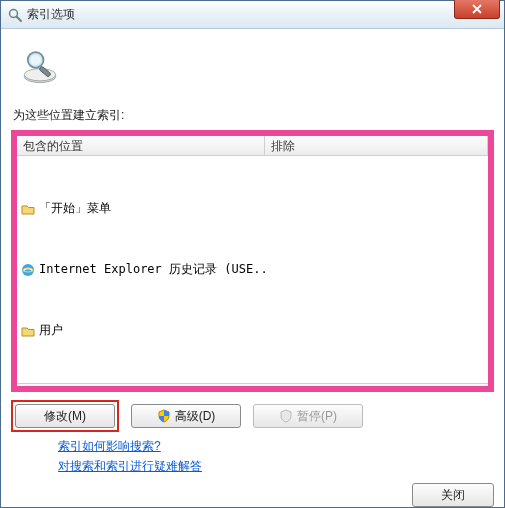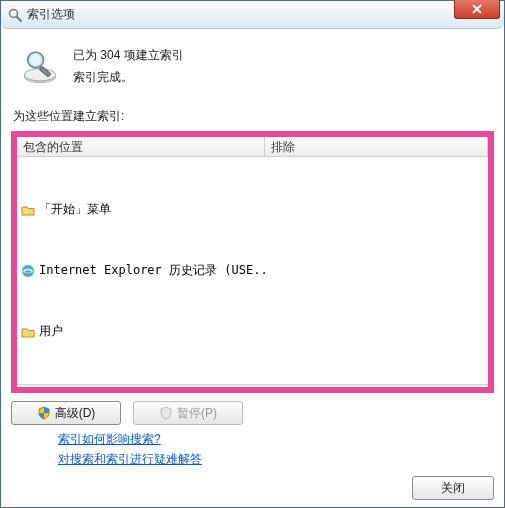--- a/index.html
+++ b/index.html
@@ -19,21 +19,20 @@
     box-shadow: 2px 2px 6px rgba(0,0,0,.3);
   }
   .titlebar {
     height: 28px;
     background: linear-gradient(#fdfefe, #eaf2f8 50%, #dce8f2);
     border-bottom: 1px solid #b8c8d8;
     display: flex;
     align-items: center;
     padding: 0 0 0 6px;
     position: relative;
-    border-radius: 7px;
   }
   .titlebar .title-icon {
     width: 16px; height: 16px;
     margin-right: 4px;
     display: inline-flex;
     align-items: center;
     justify-content: center;
   }
   .titlebar .title-text {
     color: #333;
@@ -216,24 +215,20 @@
     <div class="status-row">
       <span class="mag-icon">
         <svg viewBox="0 0 48 48" width="42" height="42">
           <ellipse cx="24" cy="36" rx="18" ry="7" fill="#d8dad7" stroke="#9aa29c"></ellipse>
           <ellipse cx="24" cy="34" rx="18" ry="7" fill="#eef0ed" stroke="#9aa29c"></ellipse>
           <circle cx="19" cy="17" r="9" fill="#cfe8ee" stroke="#6f8fa0" stroke-width="2"></circle>
           <circle cx="19" cy="17" r="6" fill="#eaf6f9"></circle>
           <rect x="26" y="24" width="14" height="5" rx="2" transform="rotate(40 26 24)" fill="#7a8a8a" stroke="#556"></rect>
         </svg>
       </span>
-      <div class="status-text">
-        <div>已为 304 项建立索引</div>
-        <div>索引完成。</div>
-      </div>
     </div>
 
     <div class="section-label">为这些位置建立索引:</div>
 
     <div class="listbox">
       <div class="list-header">
         <div class="col col-a">包含的位置</div>
         <div class="col col-b">排除</div>
       </div>
       <div class="list-body" id="list-body">
@@ -274,20 +269,23 @@
                   <path d="M8 10 H12 M10 8 V12" stroke="#fff" stroke-width="1"></path>
                 </svg></span>
               <span>脱机文件 (USER-20200326VY\Admin...</span>
             </div>
             <div class="cell-b"></div>
           </div>
         </div>
     </div>
 
     <div class="button-row">
+      <span class="highlight-box">
+        <button class="btn">修改(M)</button>
+      </span>
       <button class="btn">
         <span class="shield">
           <svg viewBox="0 0 14 14" width="14" height="14">
             <path d="M7 1 L12 3 V7 C12 10 9.5 12.5 7 13 C4.5 12.5 2 10 2 7 V3 Z" fill="#fc0" stroke="#b80"></path>
             <path d="M7 1 L12 3 V7 L7 7 Z" fill="#3b82f6"></path>
             <path d="M7 7 L7 13 C4.5 12.5 2 10 2 7 Z" fill="#3b82f6"></path>
           </svg>
         </span>
         <span>高级(D)</span>
       </button>

